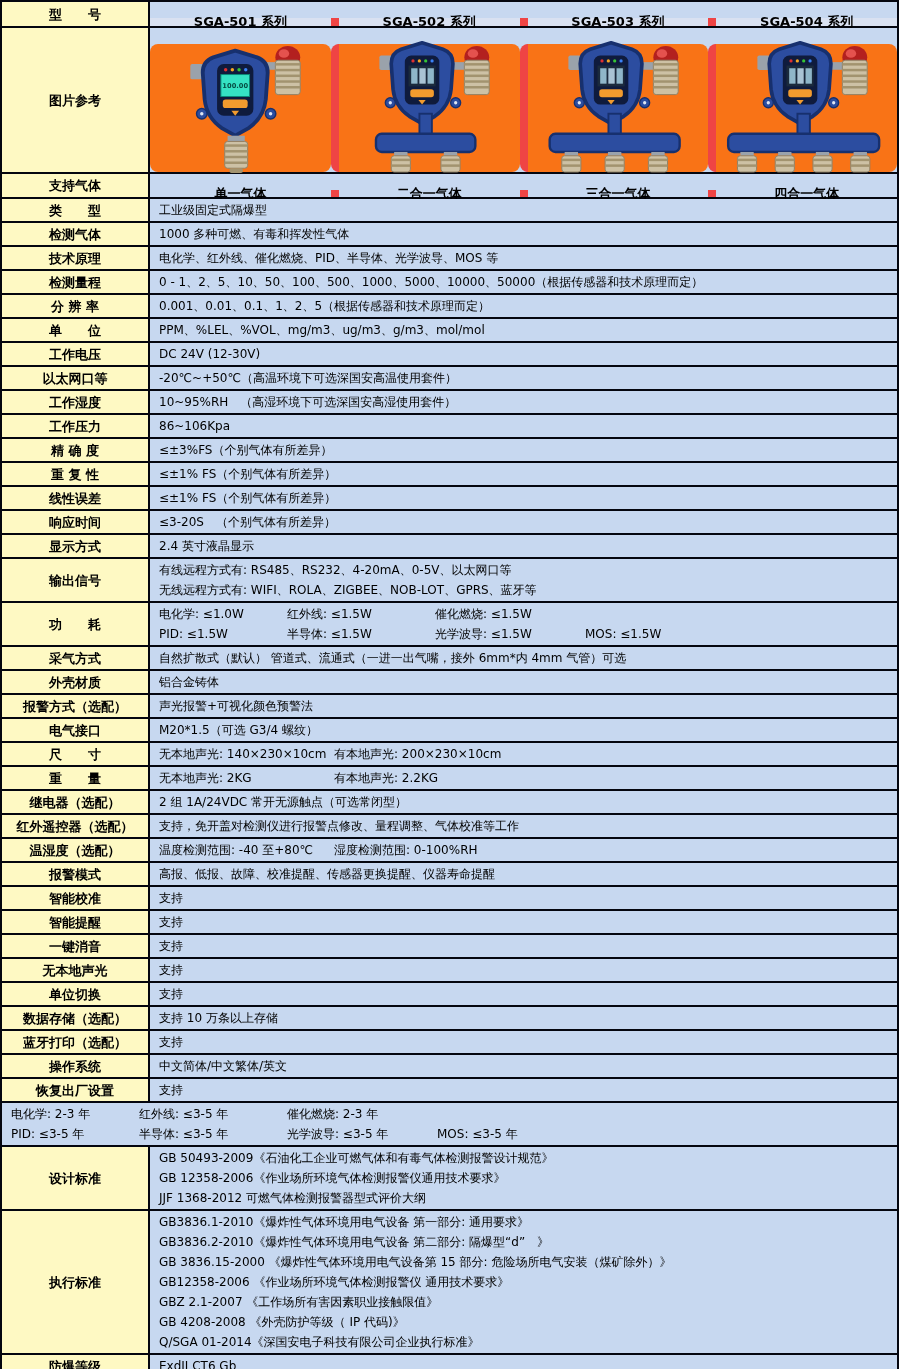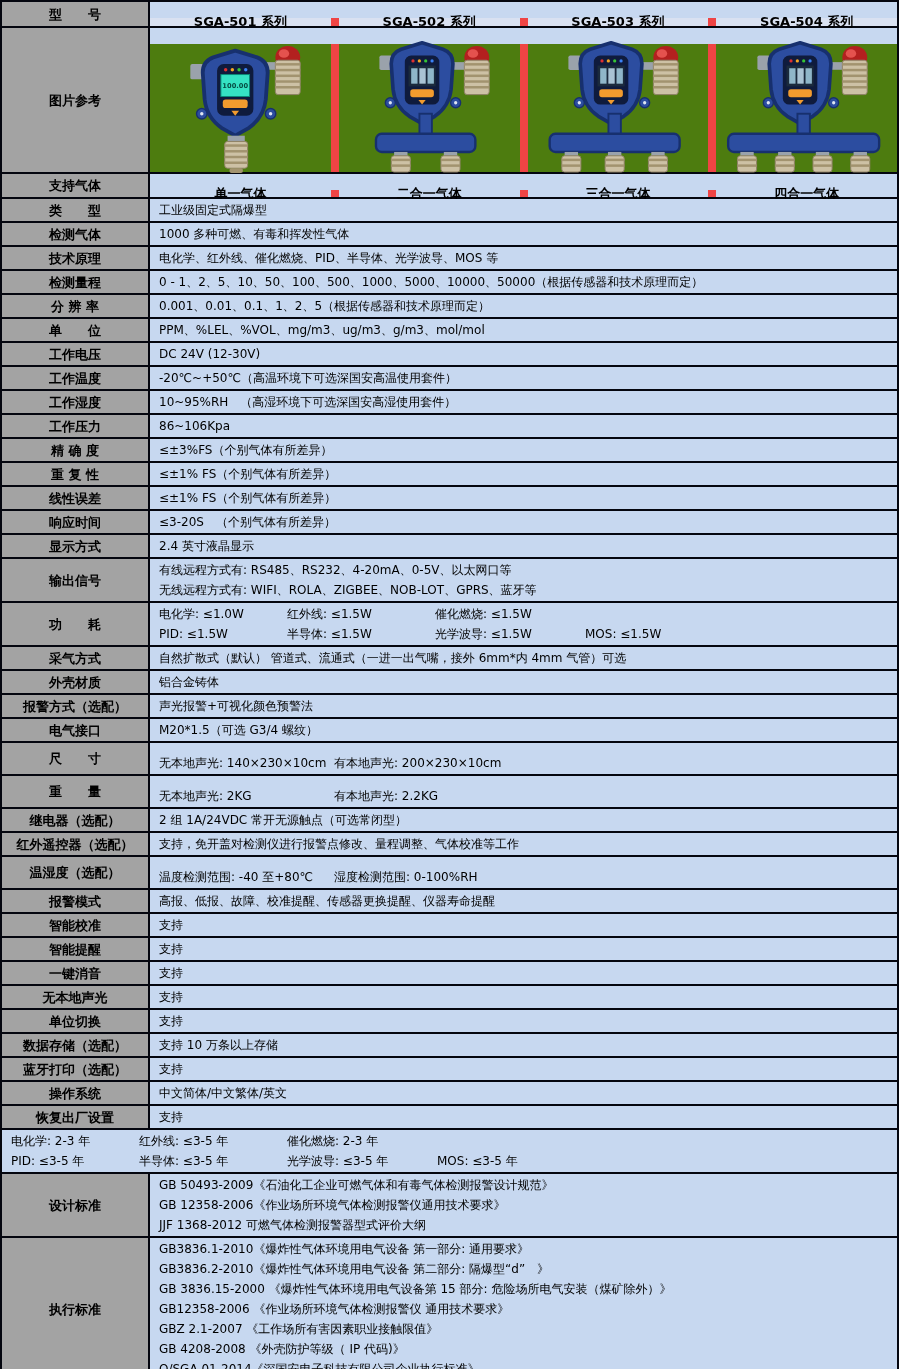--- a/index.html
+++ b/index.html
@@ -7,45 +7,45 @@
   .sheet{
     width:899px;
     box-sizing:border-box;
     border:2px solid #04060f;
     background:#c7d8f0;
   }
   .trow{display:flex;border-bottom:2px solid #04060f;}
   .trow:last-child{border-bottom:none;}
   .tlabel{
     flex:0 0 148px;width:148px;box-sizing:border-box;
-    background:#a3a3a3;border-right:2px solid #04060f;
+    background:#fef9c3;border-right:2px solid #04060f;
     display:flex;align-items:center;justify-content:center;
     font-weight:bold;font-size:13px;line-height:15px;text-align:center;
     padding:1px 2px;white-space:pre-wrap;
   }
   .tvalue{
     flex:1;box-sizing:border-box;background:#c7d8f0;
     display:flex;flex-direction:column;justify-content:flex-start;
     padding:1px 6px 1px 9px;font-size:12px;
   }
   .srow{min-height:20.5px;}
   .vline{line-height:20px;white-space:nowrap;}
-  .cols2{display:grid;grid-template-columns:175px auto;margin-top:9px;}
+  .cols2{display:grid;grid-template-columns:175px auto;}
   .cols4{display:grid;grid-template-columns:128px 148px 150px auto;}
   .seg{display:inline-block;}
   .cells{flex:1;display:flex;}
   .cells>div{
     flex:1;box-sizing:border-box;
     display:flex;align-items:center;justify-content:center;margin-top:16px;
   }
   .cells>div+div{border-left:8px solid #ef4444;}
   .header-row{height:24px;}
   .header-row .cells>div{background:#d9e1f1;font-weight:bold;font-size:13px;}
   .image-row{height:144px;}
-  .image-row .cells>div{background:#4d7c0f;}
+  .image-row .cells>div{background:#f97316;border-radius:8px;}
   .gas-row{height:23px;}
   .gas-row .cells>div{background:#c7d8f0;font-weight:bold;font-size:13px;}
 </style>
 </head>
 <body>
 
 <div class="sheet">
 
   <div class="trow header-row">
     <div class="tlabel">型　　号</div>
@@ -285,21 +285,21 @@
           <div class="vline"><span class="seg">PPM、%LEL、%VOL、mg/m3、ug/m3、g/m3、mol/mol</span></div>
         </div>
       </div>
       <div class="trow srow">
         <div class="tlabel">工作电压</div>
         <div class="tvalue">
           <div class="vline"><span class="seg">DC 24V (12-30V)</span></div>
         </div>
       </div>
       <div class="trow srow">
-        <div class="tlabel">工作温度</div>
+        <div class="tlabel">以太网口等</div>
         <div class="tvalue">
           <div class="vline"><span class="seg">-20℃~+50℃（高温环境下可选深国安高温使用套件）</span></div>
         </div>
       </div>
       <div class="trow srow">
         <div class="tlabel">工作湿度</div>
         <div class="tvalue">
           <div class="vline"><span class="seg">10~95%RH　（高湿环境下可选深国安高湿使用套件）</span></div>
         </div>
       </div>

